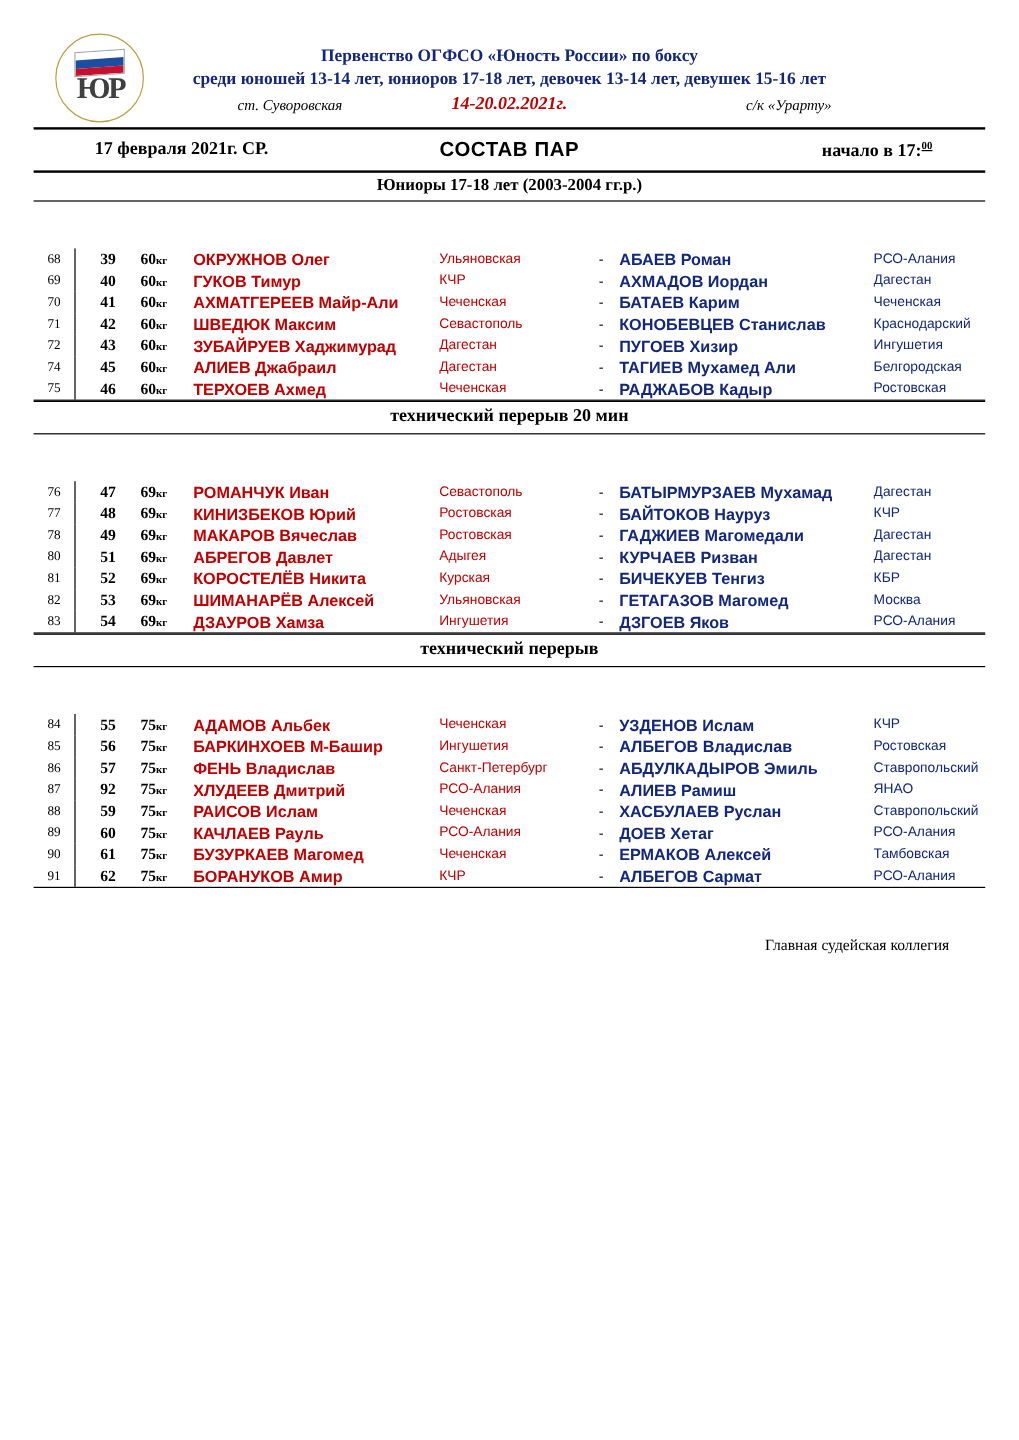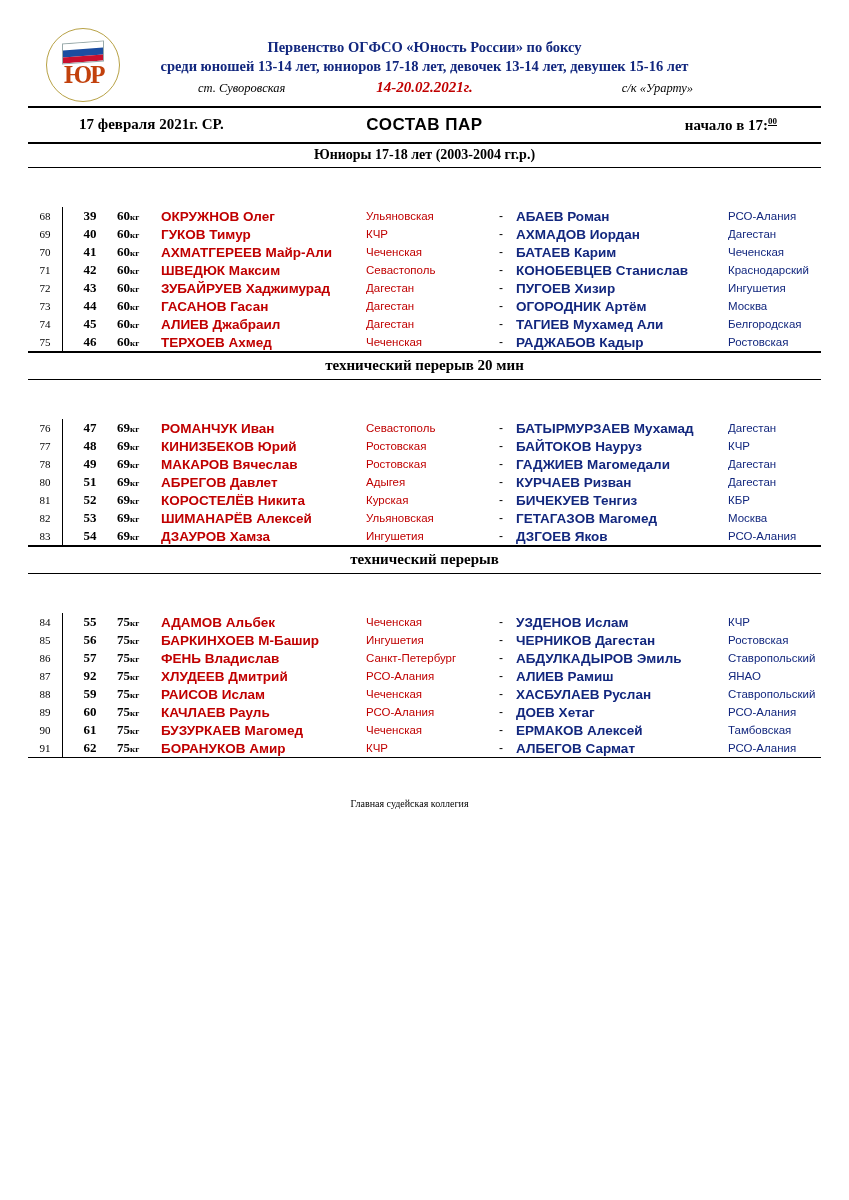--- a/index.html
+++ b/index.html
@@ -60,21 +60,21 @@
   .flag i { display: block; height: 33.3%; width: 100%; }
   .flag .b1 { background: #ffffff; }
   .flag .b2 { background: #1b4da0; }
   .flag .b3 { background: #c8102e; }
   .emblem-mono {
     position: absolute;
     left: 18px; top: 33px;
     font-family: "Liberation Serif", serif;
     font-size: 25px;
     font-weight: bold;
-    color: #c2410c;
+    color: #404040;
     letter-spacing: -2px;
   }
 
   .title-block {
     text-align: center;
     padding-top: 14px;
   }
   .t1 {
     color: #12277e;
     font-weight: bold;
@@ -240,23 +240,23 @@
     color: #12277e;
     font-weight: bold;
     font-size: 13.5px;
   }
   .c-blue-reg {
     color: #12277e;
     font-size: 11.5px;
   }
 
   .footer-note {
-    text-align: center;
-    font-family: "Liberation Serif", serif;
-    font-size: 10px;
+    text-align: right;
+    font-family: "Liberation Serif", serif;
+    font-size: 13px;
     padding-right: 30px;
     margin-top: 40px;
   }
 
   .table-wrap {
     border-bottom: 1px solid #000;
   }
 </style>
 </head>
 <body>
@@ -342,30 +342,20 @@
                 <td class="c-num">72</td>
                 <td class="c-bout">43</td>
                 <td class="c-weight"><span>60</span><span class="kg">кг</span></td>
                 <td class="c-red-name">ЗУБАЙРУЕВ Хаджимурад</td>
                 <td class="c-red-reg">Дагестан</td>
                 <td class="c-dash">-</td>
                 <td class="c-blue-name">ПУГОЕВ Хизир</td>
                 <td class="c-blue-reg">Ингушетия</td>
               </tr>
               <tr>
-                <td class="c-num">73</td>
-                <td class="c-bout">44</td>
-                <td class="c-weight"><span>60</span><span class="kg">кг</span></td>
-                <td class="c-red-name">ГАСАНОВ Гасан</td>
-                <td class="c-red-reg">Дагестан</td>
-                <td class="c-dash">-</td>
-                <td class="c-blue-name">ОГОРОДНИК Артём</td>
-                <td class="c-blue-reg">Москва</td>
-              </tr>
-              <tr>
                 <td class="c-num">74</td>
                 <td class="c-bout">45</td>
                 <td class="c-weight"><span>60</span><span class="kg">кг</span></td>
                 <td class="c-red-name">АЛИЕВ Джабраил</td>
                 <td class="c-red-reg">Дагестан</td>
                 <td class="c-dash">-</td>
                 <td class="c-blue-name">ТАГИЕВ Мухамед Али</td>
                 <td class="c-blue-reg">Белгородская</td>
               </tr>
               <tr>
@@ -472,21 +462,21 @@
                 <td class="c-blue-name">УЗДЕНОВ Ислам</td>
                 <td class="c-blue-reg">КЧР</td>
               </tr>
               <tr>
                 <td class="c-num">85</td>
                 <td class="c-bout">56</td>
                 <td class="c-weight"><span>75</span><span class="kg">кг</span></td>
                 <td class="c-red-name">БАРКИНХОЕВ М-Башир</td>
                 <td class="c-red-reg">Ингушетия</td>
                 <td class="c-dash">-</td>
-                <td class="c-blue-name">ЧЕРНИКОВ Дагестан</td>
+                <td class="c-blue-name">АЛБЕГОВ Владислав</td>
                 <td class="c-blue-reg">Ростовская</td>
               </tr>
               <tr>
                 <td class="c-num">86</td>
                 <td class="c-bout">57</td>
                 <td class="c-weight"><span>75</span><span class="kg">кг</span></td>
                 <td class="c-red-name">ФЕНЬ Владислав</td>
                 <td class="c-red-reg">Санкт-Петербург</td>
                 <td class="c-dash">-</td>
                 <td class="c-blue-name">АБДУЛКАДЫРОВ Эмиль</td>

